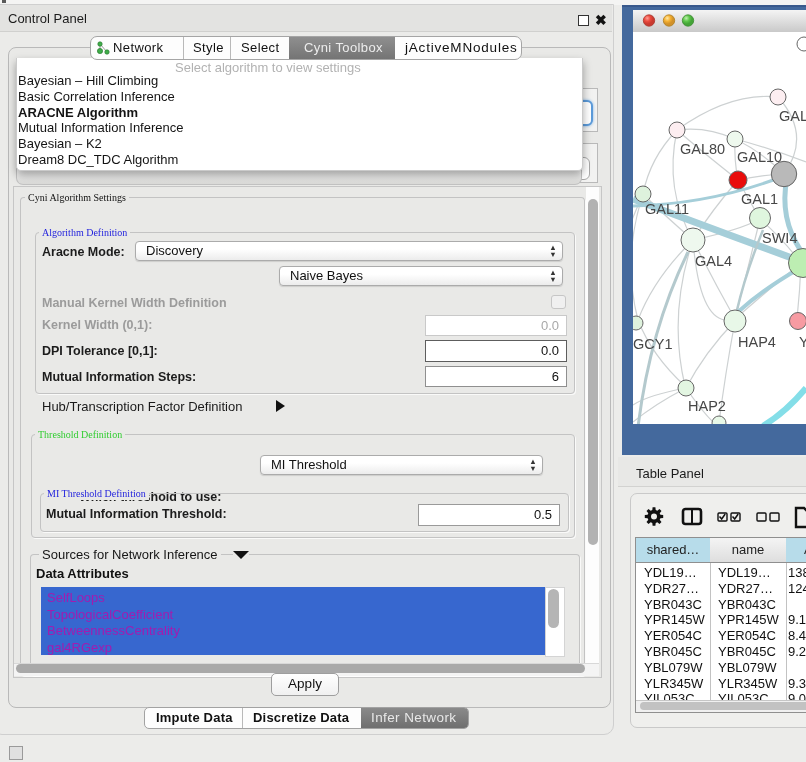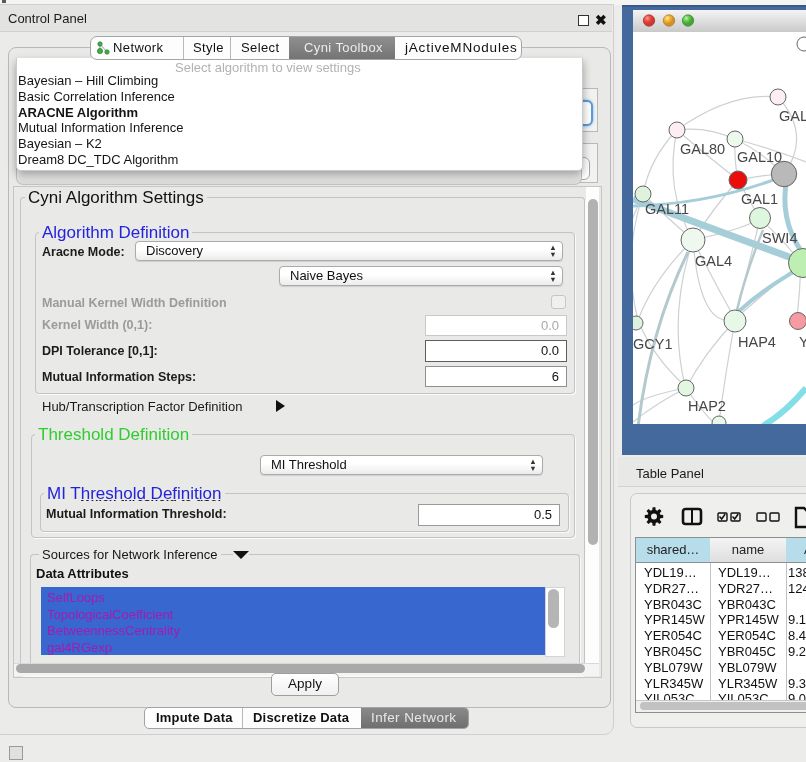--- a/index.html
+++ b/index.html
@@ -1,21 +1,21 @@
 <!DOCTYPE html>
 <html><head><meta charset="utf-8">
 <style>
 html,body{margin:0;padding:0;}
 body{width:806px;height:762px;position:relative;overflow:hidden;background:#ececea;font-family:"Liberation Sans",sans-serif;}
 .a{position:absolute;}
 .bold{font-weight:bold;}
 .lbl{font-size:12.5px;font-weight:bold;color:#1c1c1c;}
 .dis{color:#9b9b9b;}
 .etch{border:1px solid #c3c3c3;border-radius:4px;box-shadow:inset 0 0 0 0 #fff,1px 1px 0 rgba(255,255,255,.75);}
-.gtitle{background:#e9e9e7;padding:0 3px;font-size:17px;line-height:13px;}
+.gtitle{background:#e9e9e7;padding:0 3px;font-size:10px;line-height:13px;font-family:Liberation Serif, serif;}
 .combo{background:linear-gradient(#ffffff 40%,#ececec);border:1px solid #ababab;border-radius:4px;box-shadow:0 1px 1px rgba(0,0,0,.12);font-size:13px;color:#111;}
 .carrow{position:absolute;right:4px;top:1.5px;width:10px;color:#333;font-size:7.5px;line-height:7.5px;text-align:center;}
 .tfield{background:#fff;border:1px solid #989898;font-size:13px;color:#111;text-align:right;}
 </style></head>
 <body>
 
 <div class="a" style="left:0;top:0;width:806px;height:5px;background:#f4f4f3;"></div>
 <div class="a" style="left:2px;top:0;width:4px;height:3px;background:#5a5a5a;"></div>
 
 <div class="a" style="left:-8px;top:4px;width:620px;height:729px;background:#ebebe9;border:1px solid #cfcfcf;border-radius:0 0 10px 10px;"></div>

